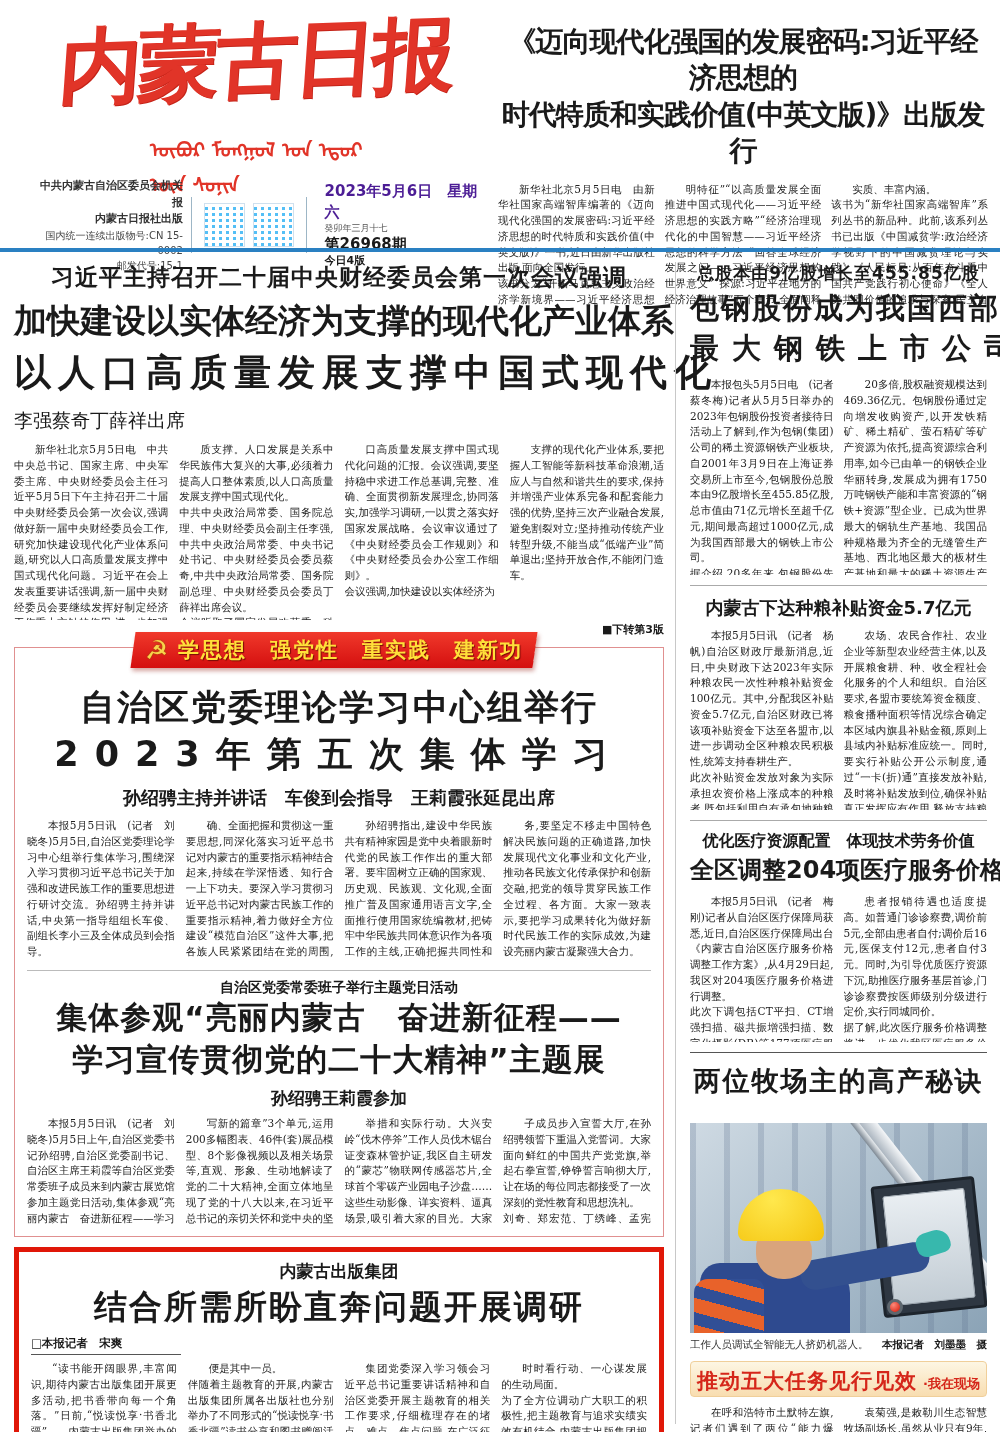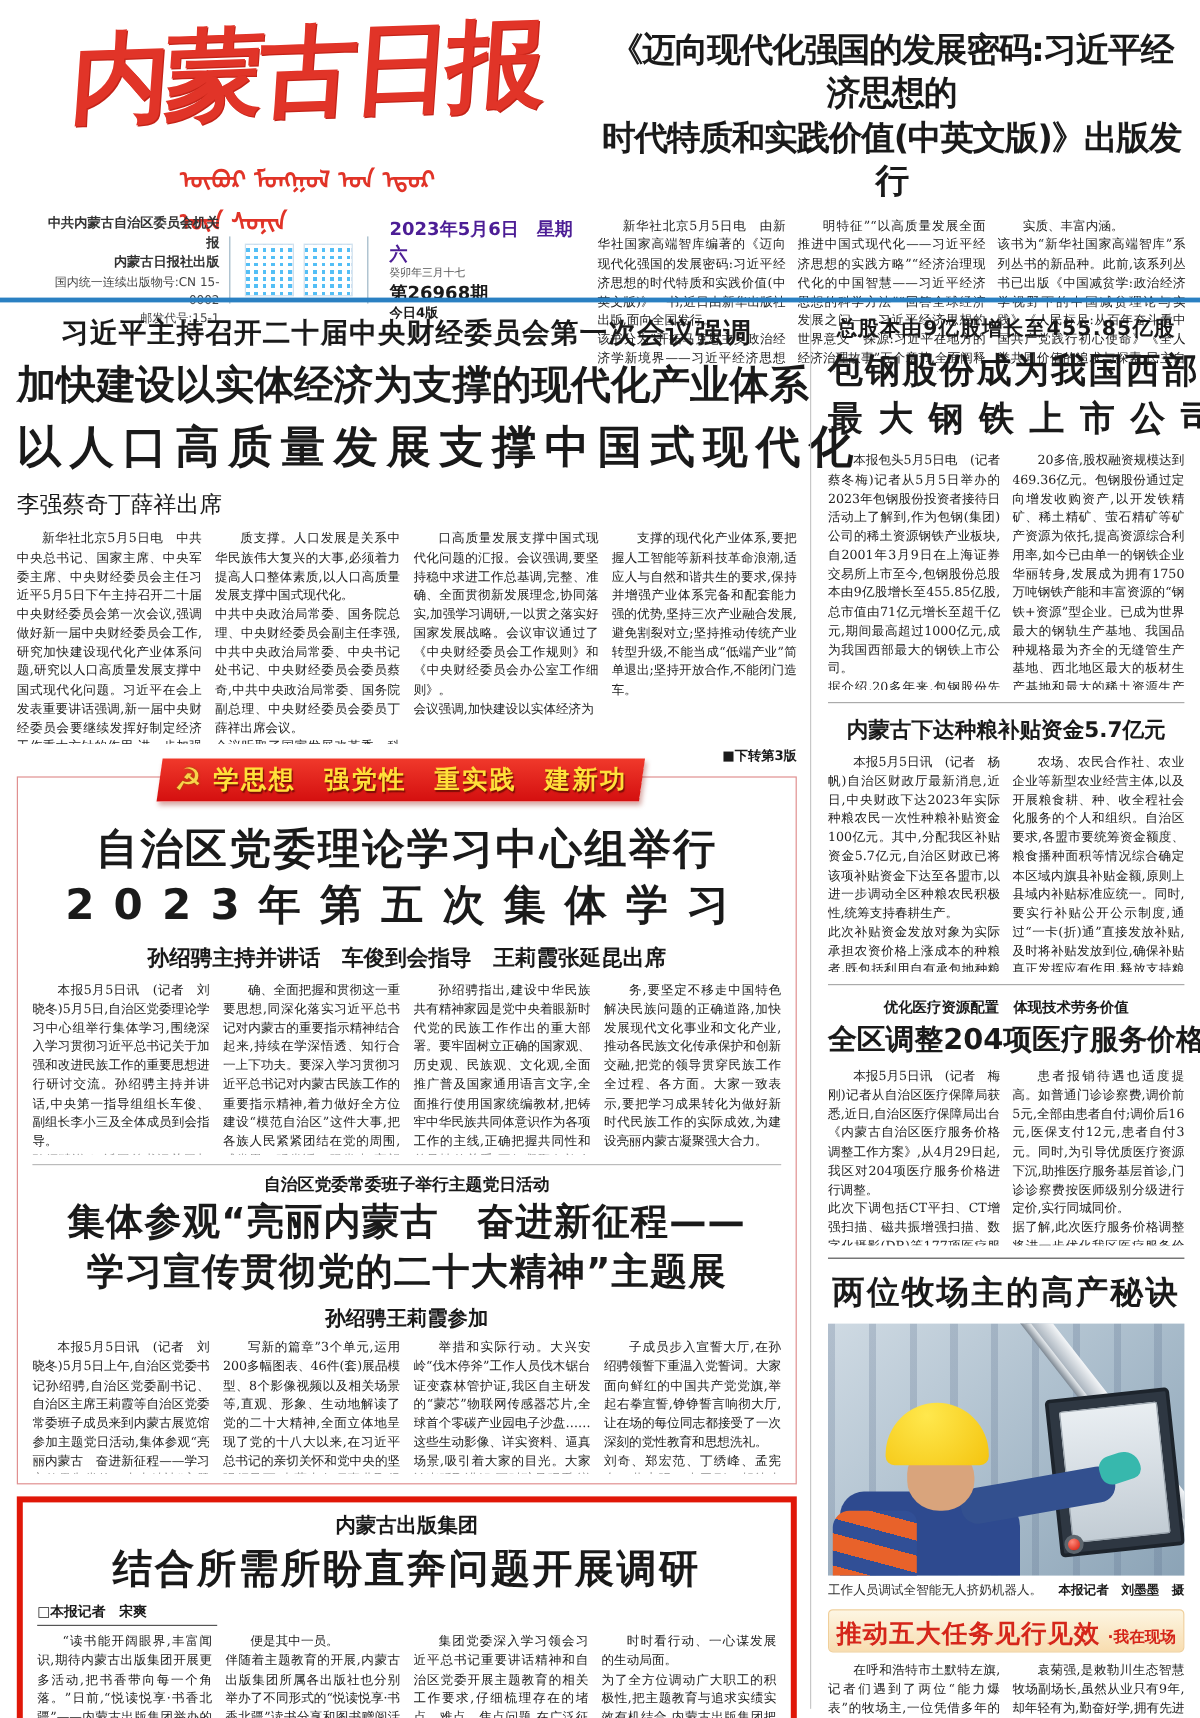--- a/index.html
+++ b/index.html
@@ -87,25 +87,25 @@
   .pub-byline { font-size:11.5px; font-weight:bold; width:150px; border-bottom:1px solid #555; padding-bottom:3px; margin-bottom:6px; }
   .pub-body { height:126px; }
   
   .bg-kicker { font-size:17px; letter-spacing:1px; }
   .bg-h1 { font-size:29px; font-weight:900; text-align:center; letter-spacing:2px; margin-top:4px; white-space:nowrap; }
   .bg-h2 { font-size:29px; font-weight:900; text-align:center; letter-spacing:13px; white-space:nowrap; }
   .cols2 { display:flex; gap:10px; margin-top:8px; }
   .bg-body { height:198px; }
   .sub-h { font-size:18px; font-weight:900; text-align:center; white-space:nowrap; }
   .sub-body { height:182px; }
-  .med-kicker { font-family:Liberation Mono, monospace; font-size:12px; }
+  .med-kicker { font-family:Liberation Mono, monospace; font-size:16px; }
   .med-h { font-size:24px; font-weight:900; text-align:center; margin-top:2px; white-space:nowrap; }
   .med-body { height:148px; }
   hr.sepdark { border:none; border-top:1px solid #555; margin:10px 0; }
-  .ranch-h { font-size:27px; font-weight:900; text-align:center; letter-spacing:2px; margin-bottom:8px; }
+  .ranch-h { font-size:27px; font-weight:900; text-align:center; letter-spacing:2px; margin-bottom:24px; }
   
   .photo { position:relative; width:100%; height:210px; overflow:hidden;
     background:linear-gradient(135deg,#cfdae3 0%,#a9bccb 55%,#8ba3b6 100%); }
   .photo .machinery { position:absolute; inset:0;
     background:repeating-linear-gradient(90deg,rgba(90,110,140,.25) 0 6px,transparent 6px 34px); }
   .photo .beam { position:absolute; width:340px; height:18px; left:60px; top:60px;
     background:linear-gradient(180deg,#f4f6f8,#9aa6b2); transform:rotate(52deg); border-radius:6px; }
   .photo .rod { position:absolute; width:220px; height:7px; left:120px; top:80px;
     background:linear-gradient(180deg,#e8ecef,#7d8893); transform:rotate(52deg); }
   .photo .screen { position:absolute; right:6px; top:58px; width:104px; height:132px;

